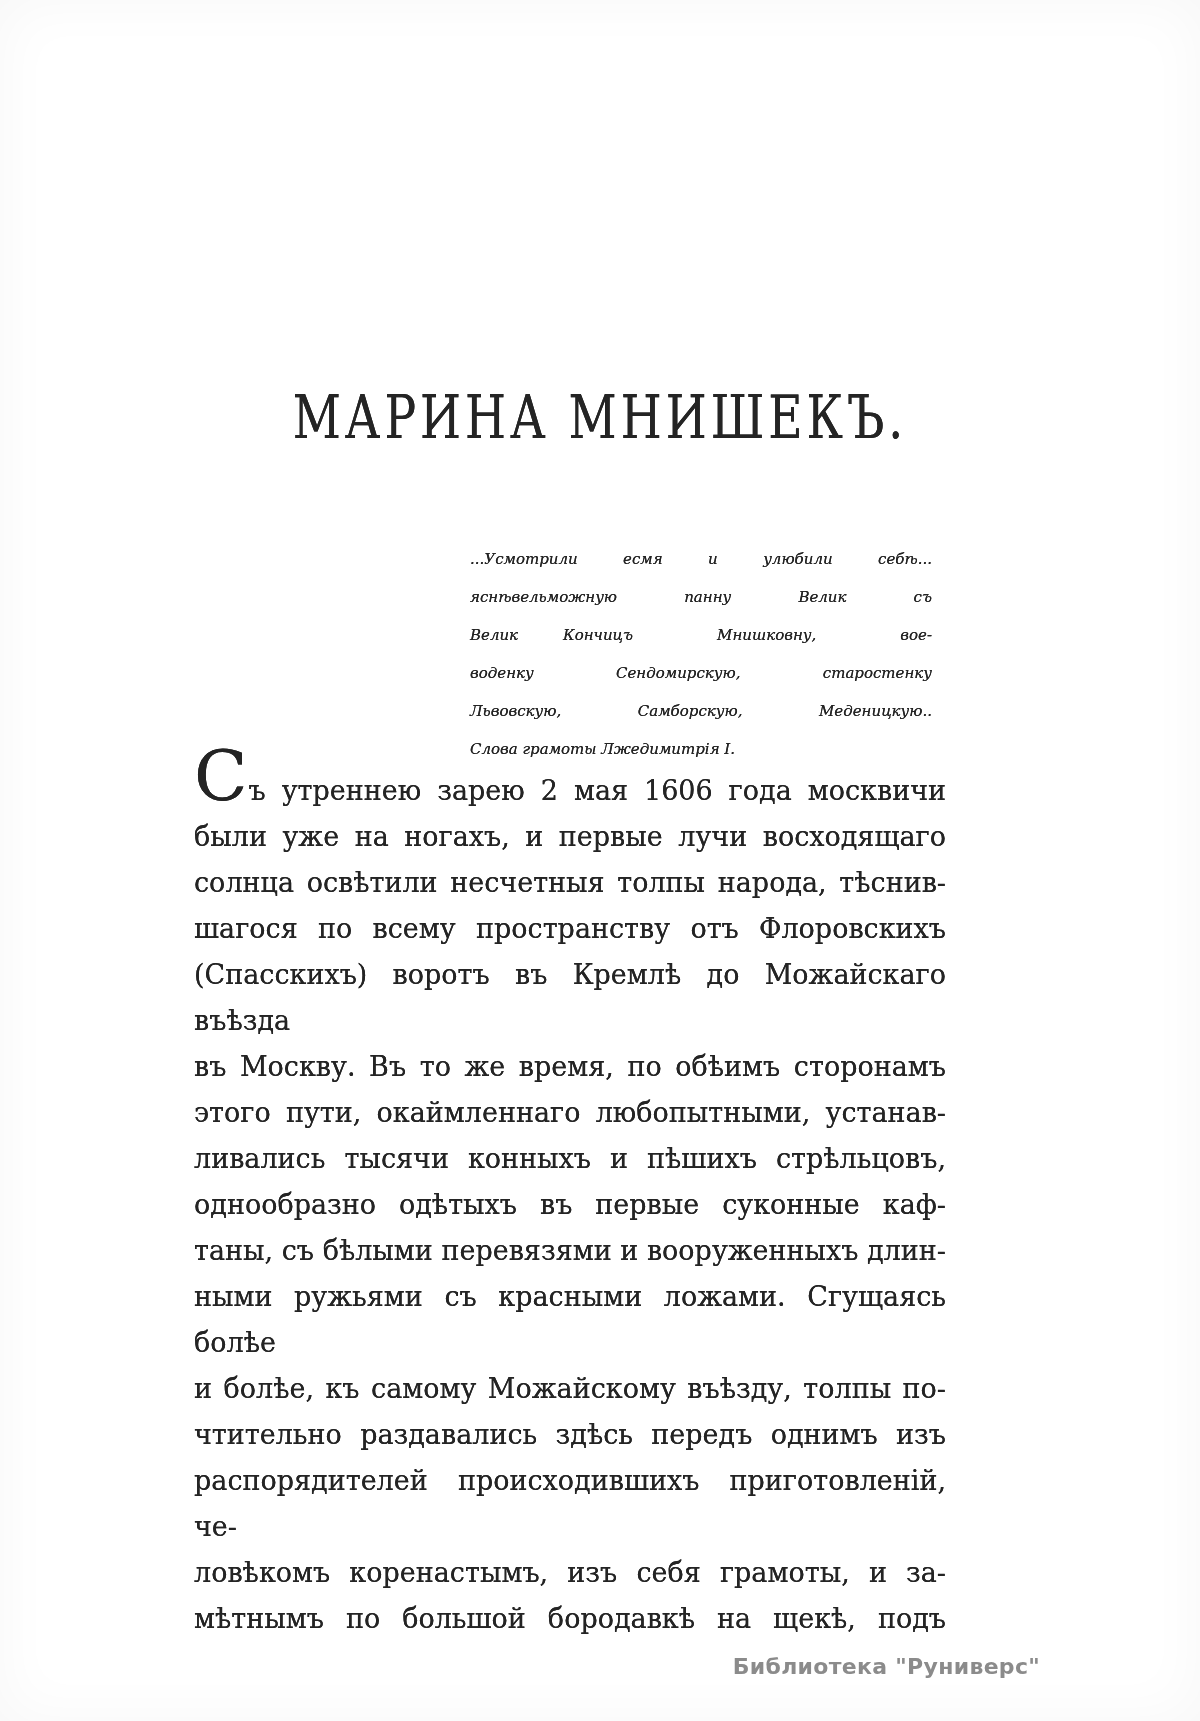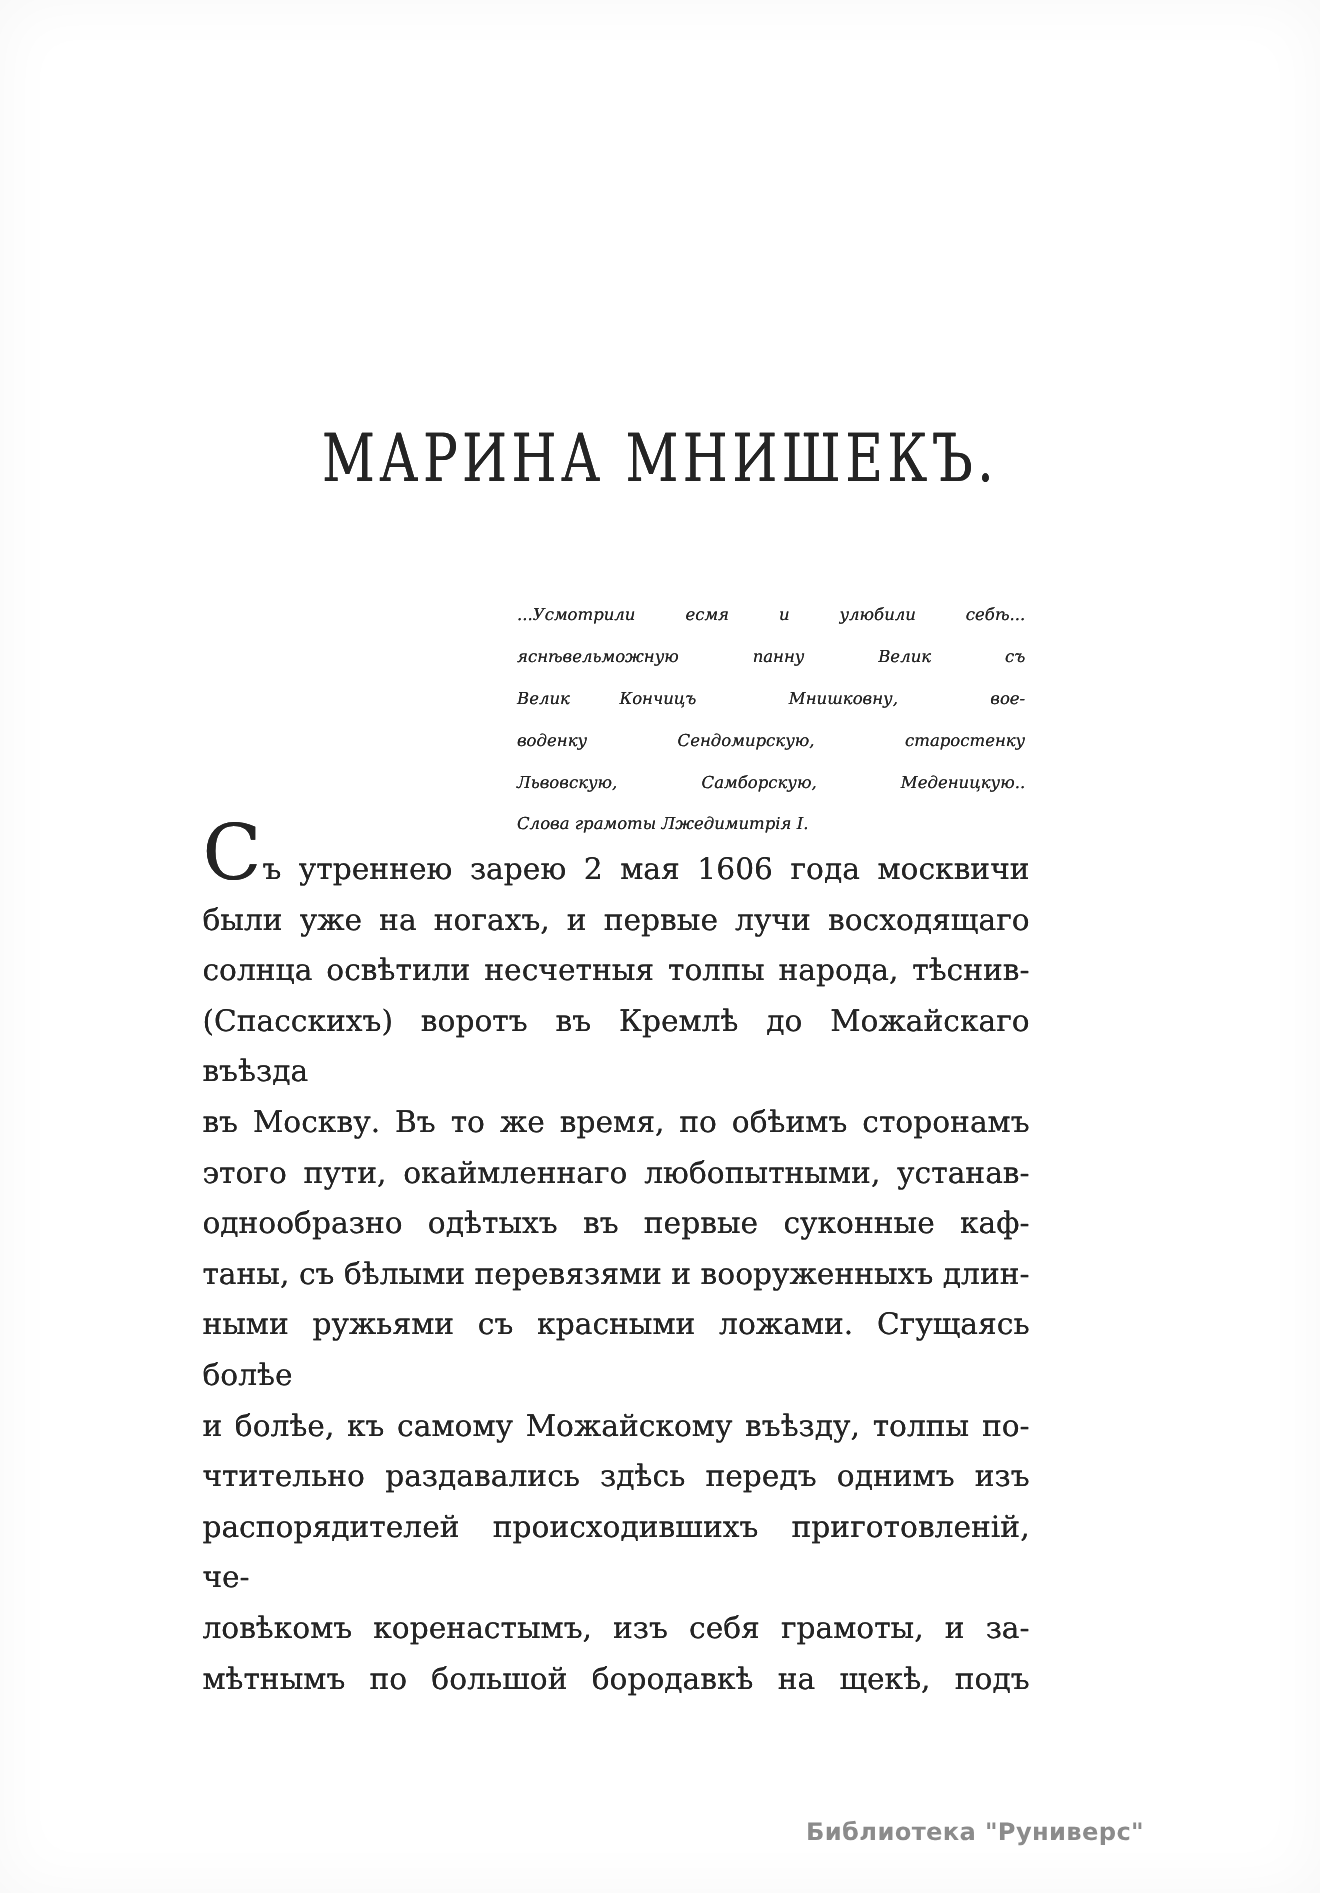--- a/index.html
+++ b/index.html
@@ -55,21 +55,21 @@
     white-space: pre-wrap;
     text-shadow: 0 0 0.4px currentColor;
   }
   .epigraph .epi-line:last-child {
     text-align-last: left;
   }
 
   .bodytext {
     position: absolute;
     top: 768px;
-    left: 184px;
+    left: 194px;
     width: 752px;
     font-size: 27px;
     line-height: 46px;
   }
   .body-line {
     text-align: justify;
     text-align-last: justify;
     white-space: pre-wrap;
     text-shadow: 0 0 0.4px currentColor;
   }
@@ -103,23 +103,25 @@
       <div class="epi-line">Велик   Кончицъ Мнишковну, вое-</div>
       <div class="epi-line">воденку Сендомирскую, старостенку</div>
       <div class="epi-line">Львовскую, Самборскую, Меденицкую..</div>
       <div class="epi-line">Слова грамоты Лжедимитрія I.</div>
     </div>
 
   <div class="bodytext">
     <div class="body-line"><span class="dropcap">С</span><span>ъ утреннею зарею 2 мая 1606 года москвичи</span></div>
   <div class="body-line">были уже на ногахъ, и первые лучи восходящаго</div>
       <div class="body-line">солнца освѣтили несчетныя толпы народа, тѣснив-</div>
+      <div class="body-line">шагося по всему пространству отъ Флоровскихъ</div>
       <div class="body-line">(Спасскихъ) воротъ въ Кремлѣ до Можайскаго въѣзда</div>
       <div class="body-line">въ Москву. Въ то же время, по обѣимъ сторонамъ</div>
       <div class="body-line">этого пути, окаймленнаго любопытными, устанав-</div>
+      <div class="body-line">ливались тысячи конныхъ и пѣшихъ стрѣльцовъ,</div>
       <div class="body-line">однообразно одѣтыхъ въ первые суконные каф-</div>
       <div class="body-line">таны, съ бѣлыми перевязями и вооруженныхъ длин-</div>
       <div class="body-line">ными ружьями съ красными ложами. Сгущаясь болѣе</div>
       <div class="body-line">и болѣе, къ самому Можайскому въѣзду, толпы по-</div>
       <div class="body-line">чтительно раздавались здѣсь передъ однимъ изъ</div>
       <div class="body-line">распорядителей происходившихъ приготовленій, че-</div>
       <div class="body-line">ловѣкомъ коренастымъ, изъ себя грамоты, и за-</div>
       <div class="body-line">мѣтнымъ по большой бородавкѣ на щекѣ, подъ</div>
     </div>
 

